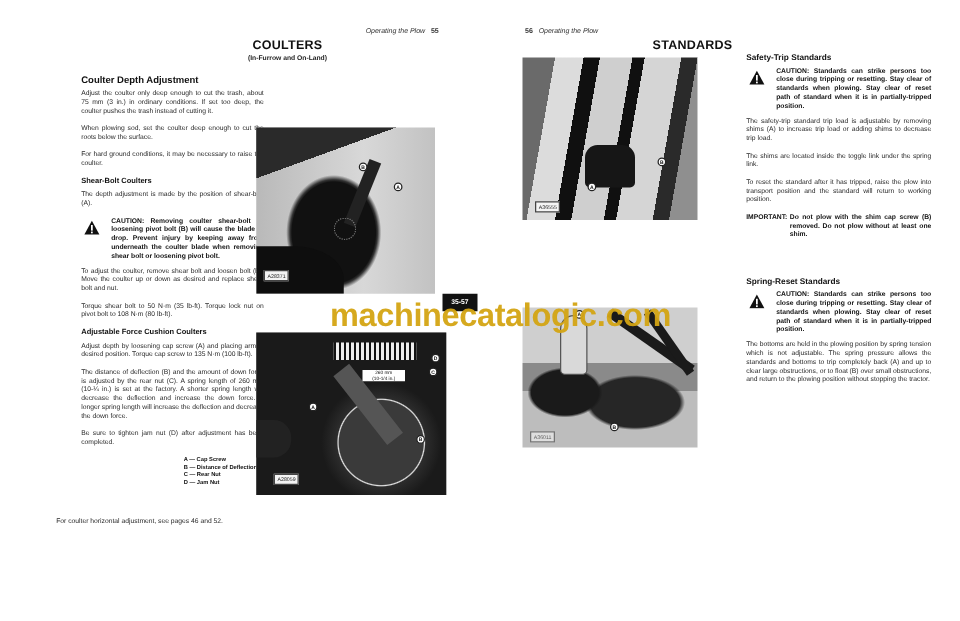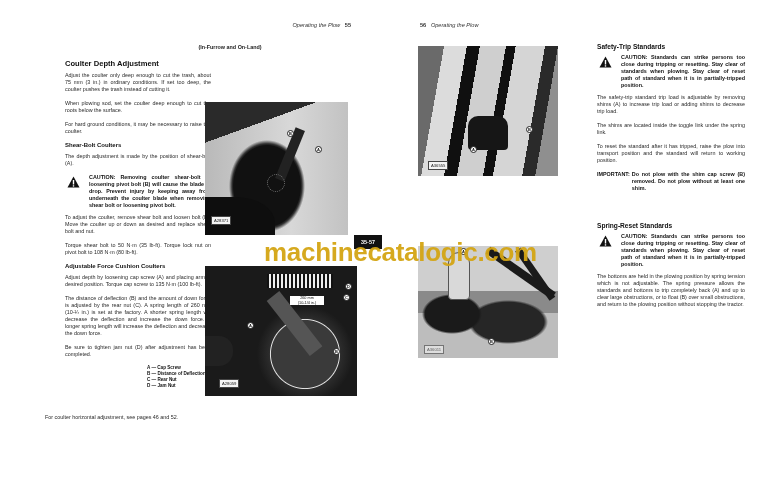--- a/index.html
+++ b/index.html
@@ -94,20 +94,21 @@
     .footer-note { position: absolute; left: 45px; top: 414px; font-size: 5.4px; color: #2a2a2a; }
   </style>
 </head>
 <body>
 
 <div class="page page-left">
   <div class="running-head rh-left">
     <span>Operating the Plow</span>&nbsp;&nbsp;
     <span class="pnum">55</span>
   </div>
+  <div class="page-title title-left">COULTERS</div>
   <div class="subtitle-left">(In-Furrow and On-Land)</div>
 
   <div class="col col-left">
     <div class="h2">Coulter Depth Adjustment</div>
     <p class="body">Adjust the coulter only deep enough to cut the trash, about 75 mm (3 in.) in ordinary conditions. If set too deep, the coulter pushes the trash instead of cutting it.</p>
     <p class="body">When plowing sod, set the coulter deep enough to cut the roots below the surface.</p>
     <p class="body">For hard ground conditions, it may be necessary to raise the coulter.</p>
 
     <div class="h3">Shear-Bolt Coulters</div>
     <p class="body">The depth adjustment is made by the position of shear-bolt (A).</p>
@@ -159,20 +160,21 @@
   </div>
 
   <div class="tab tab-left">35-57</div>
 </div>
 
 <div class="page page-right">
   <div class="running-head rh-right">
     <span class="pnum">56</span>&nbsp;&nbsp;
     <span>Operating the Plow</span>
   </div>
+  <div class="page-title title-right">STANDARDS</div>
 
   <div class="col col-right">
     <div class="h3" style="font-size:6.6px;">Safety-Trip Standards</div>
     <div class="caution">
       <svg class="warn" viewBox="0 0 26 24">
         <polygon points="13,1 25,23 1,23" fill="#111"></polygon>
         <rect x="11.6" y="8" width="2.8" height="9" fill="#fff"></rect>
         <rect x="11.6" y="18.5" width="2.8" height="2.8" fill="#fff"></rect>
       </svg>
       <div class="text">CAUTION: Standards can strike persons too close during tripping or resetting. Stay clear of standards when plowing. Stay clear of reset path of standard when it is in partially-tripped position.</div>

